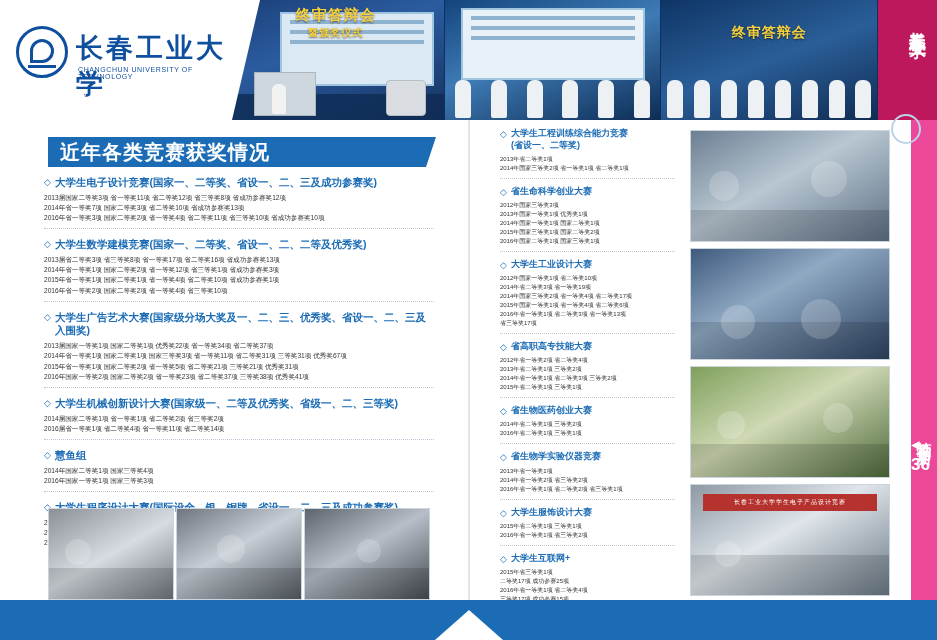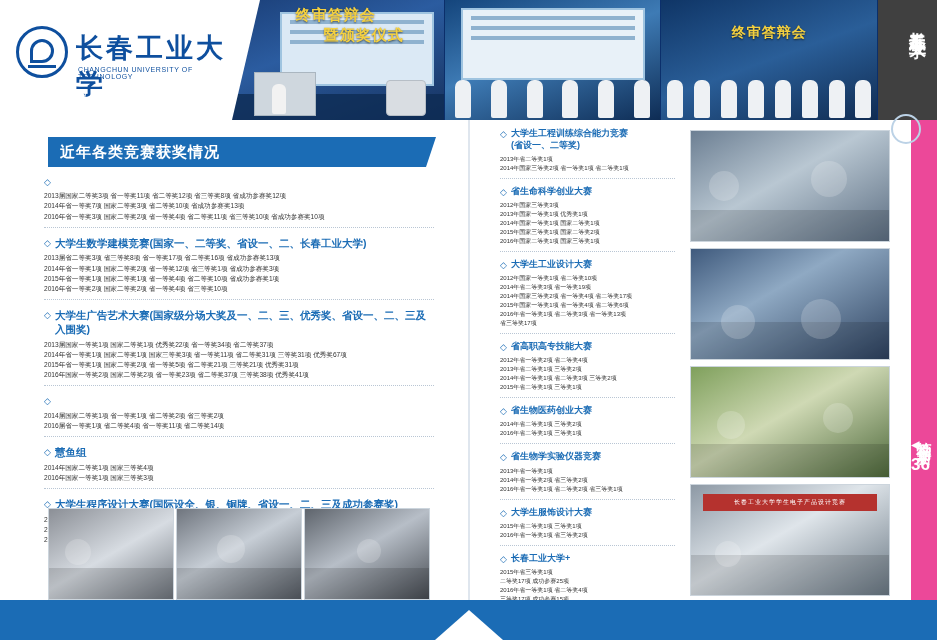--- a/index.html
+++ b/index.html
@@ -5,28 +5,28 @@
   html,body{margin:0;padding:0;}
   body{
     width:937px;height:640px;overflow:hidden;
     background:#ffffff;
     font-family:"Liberation Sans","DejaVu Sans",sans-serif;
     color:#222;
   }
   .page{position:relative;width:937px;height:640px;background:#ffffff;}
 
   
-  .topband{position:absolute;left:0;top:0;width:937px;height:120px;background:#404040;overflow:hidden;}
+  .topband{position:absolute;left:0;top:0;width:937px;height:120px;background:#be185d;overflow:hidden;}
   .photostrip{position:absolute;left:228px;top:0;width:650px;height:120px;display:flex;}
   .ph{flex:1;position:relative;overflow:hidden;border-right:1px solid #0b2f6b;}
   .ph1{background:linear-gradient(160deg,#1b3f78 0%,#2b5ca0 40%,#16315e 100%);}
   .ph2{background:linear-gradient(160deg,#14457c 0%,#3e7bb5 45%,#0e2c54 100%);}
   .ph3{background:linear-gradient(160deg,#0f3566 0%,#2a5e98 50%,#102c52 100%);}
   .ph-title{position:absolute;left:50%;transform:translateX(-50%);top:6px;color:#f4d03f;font-size:15px;font-weight:bold;white-space:nowrap;text-shadow:0 1px 2px #00000099;letter-spacing:1px;}
-  .ph-title2{position:absolute;left:50%;transform:translateX(-50%);top:26px;color:#f4d03f;font-size:15px;font-weight:bold;white-space:nowrap;text-shadow:0 1px 2px #00000099;letter-spacing:1px;margin-left:28px;}
+  .ph-title2{position:absolute;left:50%;transform:translateX(-50%);top:26px;color:#f4d03f;font-size:10px;font-weight:bold;white-space:nowrap;text-shadow:0 1px 2px #00000099;letter-spacing:1px;}
   .ph3 .ph-title{top:24px;font-size:14px;}
   .screenbox{position:absolute;right:10px;top:12px;width:150px;height:70px;background:#dbe9f5;border:2px solid #9fc4e0;}
   .screenline{height:4px;background:#8fb2cf;margin:6px 8px;}
   .podium{position:absolute;left:26px;bottom:4px;width:60px;height:42px;background:#cfd7de;border:1px solid #aab6c0;}
   .person{position:absolute;bottom:6px;width:14px;height:30px;background:#f2f2f2;border-radius:6px 6px 2px 2px;}
   .stagefloor{position:absolute;left:0;bottom:0;width:100%;height:26px;background:#0e2c54;opacity:.8;}
   .robot{position:absolute;right:18px;bottom:4px;width:38px;height:34px;background:#d9dde2;border-radius:4px;border:1px solid #b7bec6;}
   .row-people{position:absolute;left:0;bottom:2px;width:100%;height:48px;display:flex;justify-content:space-around;align-items:flex-end;}
   .row-people span{display:block;width:16px;height:38px;background:#eef1f4;border-radius:7px 7px 2px 2px;}
 
@@ -47,21 +47,21 @@
   .content{position:absolute;left:0;top:120px;width:937px;height:480px;background:#fff;}
   .leftstrip{position:absolute;left:0;top:0;width:26px;height:480px;background:#1b6cb5;}
   .rightstrip{position:absolute;right:0;top:0;width:26px;height:480px;background:#ec4899;}
   .leftstrip .vtext{position:absolute;left:3px;top:300px;color:#fff;font-size:15px;font-weight:bold;writing-mode:vertical-rl;text-orientation:upright;letter-spacing:2px;}
   .pagenum-l{position:absolute;left:2px;bottom:125px;color:#fff;font-size:17px;font-weight:bold;}
   .rightstrip .vtext{position:absolute;left:3px;top:310px;color:#fff;font-size:15px;font-weight:bold;writing-mode:vertical-rl;text-orientation:upright;letter-spacing:2px;}
   .pagenum-r{position:absolute;right:3px;bottom:125px;color:#fff;font-size:17px;font-weight:bold;}
 
   .gutter{position:absolute;left:468px;top:0;width:2px;height:480px;background:#dfe6ee;}
 
-  .titlebar{position:absolute;left:48px;top:17px;width:378px;height:30px;background:#1b6cb5;color:#fff;font-size:15px;font-weight:bold;display:flex;align-items:center;padding-left:12px;box-sizing:border-box;letter-spacing:1px;}
+  .titlebar{position:absolute;left:48px;top:17px;width:378px;height:30px;background:#1b6cb5;color:#fff;font-size:20px;font-weight:bold;display:flex;align-items:center;padding-left:12px;box-sizing:border-box;letter-spacing:1px;}
   .titlebar:after{content:"";position:absolute;right:-10px;top:0;border-left:10px solid #1b6cb5;border-bottom:30px solid transparent;}
 
   .col{position:absolute;}
   .colA{left:44px;top:56px;width:390px;}
   .colB{left:500px;top:8px;width:175px;}
 
   .grp{margin-bottom:9px;}
   .grp-h{display:flex;align-items:flex-start;color:#1b6cb5;font-weight:bold;font-size:10.5px;line-height:1.3;}
   .diamond{color:#1b6cb5;margin-right:4px;font-size:9px;line-height:1.35;}
   .grp-lines{margin-top:3px;color:#333;font-size:6.6px;line-height:1.55;}
@@ -166,33 +166,34 @@
 
     <div class="gutter"></div>
 
     <div class="titlebar">近年各类竞赛获奖情况</div>
 
     <div class="col colA">
 
       <div class="grp">
         <div class="grp-h">
           <span class="diamond">◇</span>
+          <span>大学生电子设计竞赛(国家一、二等奖、省设一、二、三及成功参赛奖)</span>
         </div>
         <div class="grp-lines">
           <div>2013届国家二等奖3项 省一等奖11项 省二等奖12项 省三等奖8项 省成功参赛奖12项</div>
           <div>2014年省一等奖7项 国家二等奖3项 省二等奖10项 省成功参赛奖13项</div>
           <div>2016年省一等奖3项 国家二等奖2项 省一等奖4项 省二等奖11项 省三等奖10项 省成功参赛奖10项</div>
         </div>
         <div class="sep"></div>
       </div>
 
       <div class="grp">
         <div class="grp-h">
           <span class="diamond">◇</span>
-          <span>大学生数学建模竞赛(国家一、二等奖、省设一、二、长春工业大学)</span>
+          <span>大学生数学建模竞赛(国家一、二等奖、省设一、二、二等及优秀奖)</span>
         </div>
         <div class="grp-lines">
           <div>2013届省二等奖3项 省三等奖8项 省一等奖17项 省二等奖16项 省成功参赛奖13项</div>
           <div>2014年省一等奖1项 国家二等奖2项 省一等奖12项 省三等奖1项 省成功参赛奖3项</div>
           <div>2015年省一等奖1项 国家二等奖1项 省一等奖4项 省二等奖10项 省成功参赛奖1项</div>
           <div>2016年省一等奖2项 国家二等奖2项 省一等奖4项 省三等奖10项</div>
         </div>
         <div class="sep"></div>
       </div>
 
@@ -206,20 +207,21 @@
           <div>2014年省一等奖1项 国家二等奖1项 国家三等奖3项 省一等奖11项 省二等奖31项 三等奖31项 优秀奖67项</div>
           <div>2015年省一等奖1项 国家二等奖2项 省一等奖5项 省二等奖21项 三等奖21项 优秀奖31项</div>
           <div>2016年国家一等奖2项 国家二等奖2项 省一等奖23项 省二等奖37项 三等奖38项 优秀奖41项</div>
         </div>
         <div class="sep"></div>
       </div>
 
       <div class="grp">
         <div class="grp-h">
           <span class="diamond">◇</span>
+          <span>大学生机械创新设计大赛(国家级一、二等及优秀奖、省级一、二、三等奖)</span>
         </div>
         <div class="grp-lines">
           <div>2014届国家二等奖1项 省一等奖1项 省二等奖2项 省三等奖2项</div>
           <div>2016届省一等奖1项 省二等奖4项 省一等奖11项 省二等奖14项</div>
         </div>
         <div class="sep"></div>
       </div>
 
       <div class="grp">
         <div class="grp-h">
@@ -342,21 +344,21 @@
         <div class="grp-lines">
           <div>2015年省二等奖1项 三等奖1项</div>
           <div>2016年省一等奖1项 省三等奖2项</div>
         </div>
         <div class="sep"></div>
       </div>
 
       <div class="grp">
         <div class="grp-h">
           <span class="diamond">◇</span>
-          <span>长春工业大学+</span>
+          <span>大学生互联网+</span>
         </div>
         <div class="grp-lines">
           <div>2015年省三等奖1项</div>
           <div>二等奖17项 成功参赛25项</div>
           <div>2016年省一等奖1项 省二等奖4项</div>
           <div>三等奖17项 成功参赛15项</div>
         </div>
       </div>
 
     </div>

